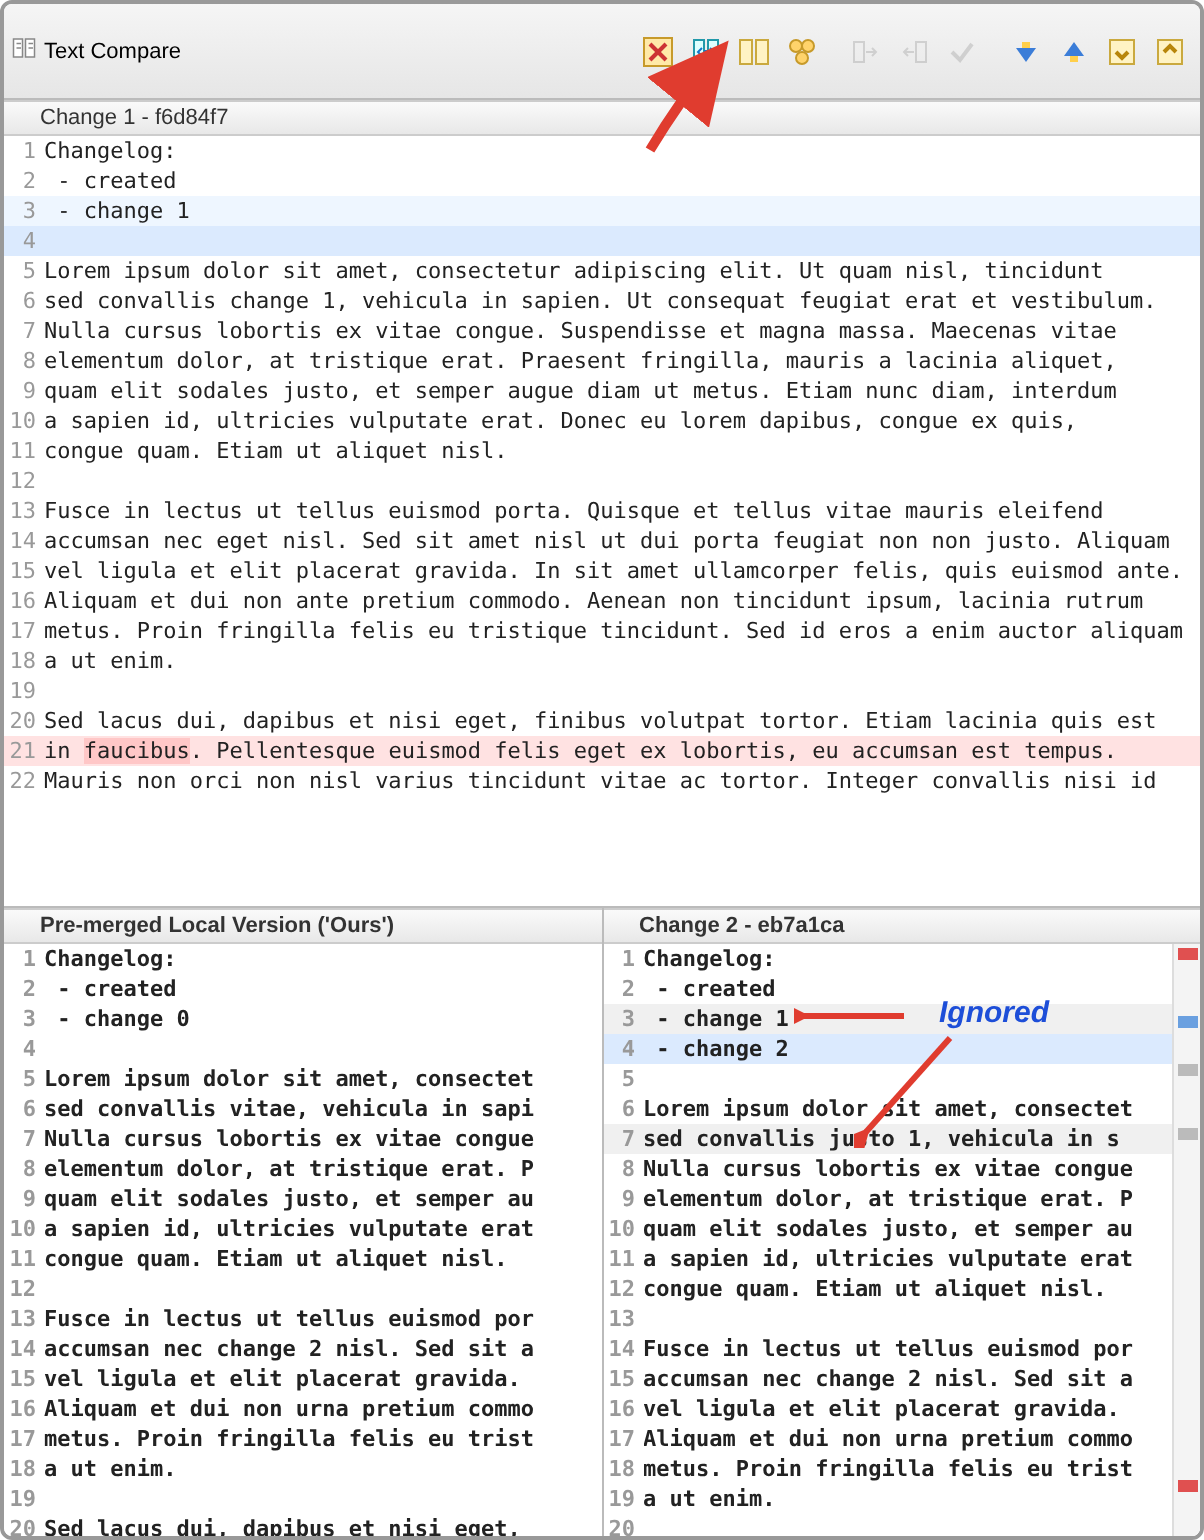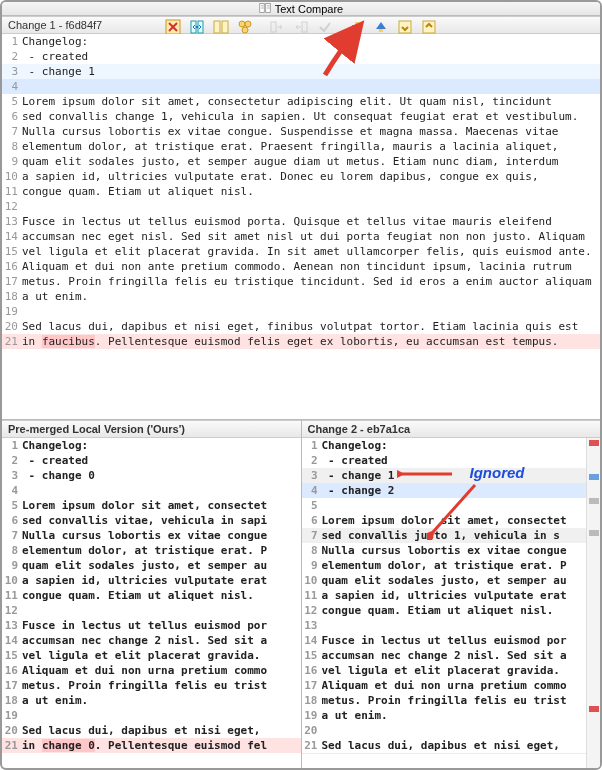--- a/index.html
+++ b/index.html
@@ -7,27 +7,26 @@
     font-family: -apple-system, "Lucida Grande", Arial, sans-serif;
     font-size: 11px;
     background: #fff;
     width: 602px;
     height: 770px;
     overflow: hidden;
     border: 2px solid #999;
     border-radius: 6px;
   }
   .toolbar {
-    height: 14px;
+    height: 48px;
     background: linear-gradient(#f5f5f5,#e6e6e6);
     border-bottom: 1px solid #bbb;
     display: flex;
     align-items: center;
     padding: 0 4px;
-    flex-direction: column;
   }
   .toolbar-title {
     display: flex;
     align-items: center;
     gap: 4px;
     flex: 0 0 auto;
   }
   .toolbar-spacer { flex: 1; }
   .toolbar-icons { display: flex; gap: 2px; align-items: center; }
   .toolbar-icons .tb-btn {
@@ -38,21 +37,21 @@
   }
   .toolbar-icons .sep { width: 6px; }
   .tb-btn.disabled svg { opacity: .35; }
   .icon-box { width:12px; height:12px; }
   .pane-header {
     height: 18px;
     background: linear-gradient(#fafafa,#e8e8e8);
     border-top:1px solid #ccc;
     border-bottom:1px solid #ccc;
     font-size: 11px;
-    padding: 2px 6px;
+    padding: 2px 18px;
     color:#333;
   }
   .code-pane {
     font-family: Menlo, Consolas, monospace;
     font-size: 11px;
     line-height: 15px;
     color:#222;
     position: relative;
     overflow: hidden;
     background:#fff;
@@ -224,20 +223,21 @@
     <div class="line"><div class="gutter">12</div><div class="txt"></div></div>
     <div class="line"><div class="gutter">13</div><div class="txt">Fusce in lectus ut tellus euismod porta. Quisque et tellus vitae mauris eleifend</div></div>
     <div class="line"><div class="gutter">14</div><div class="txt">accumsan nec eget nisl. Sed sit amet nisl ut dui porta feugiat non non justo. Aliquam</div></div>
     <div class="line"><div class="gutter">15</div><div class="txt">vel ligula et elit placerat gravida. In sit amet ullamcorper felis, quis euismod ante.</div></div>
     <div class="line"><div class="gutter">16</div><div class="txt">Aliquam et dui non ante pretium commodo. Aenean non tincidunt ipsum, lacinia rutrum</div></div>
     <div class="line"><div class="gutter">17</div><div class="txt">metus. Proin fringilla felis eu tristique tincidunt. Sed id eros a enim auctor aliquam</div></div>
     <div class="line"><div class="gutter">18</div><div class="txt">a ut enim.</div></div>
     <div class="line"><div class="gutter">19</div><div class="txt"></div></div>
     <div class="line"><div class="gutter">20</div><div class="txt">Sed lacus dui, dapibus et nisi eget, finibus volutpat tortor. Etiam lacinia quis est</div></div>
     <div class="line hl-pink"><div class="gutter">21</div><div class="txt">in <span class="hl-pink-strong">faucibus</span>. Pellentesque euismod felis eget ex lobortis, eu accumsan est tempus.</div></div>
+    <div class="line"><div class="gutter">22</div><div class="txt">Mauris non orci non nisl varius tincidunt vitae ac tortor. Integer convallis nisi id</div></div>
   </div>
 
 <div class="bottom-row">
   <div class="bottom-pane left">
     <div class="pane-header">Pre-merged Local Version ('Ours')</div>
     <div class="code-pane" style="height:316px" id="bl-pane">
         <div class="line"><div class="gutter">1</div><div class="txt">Changelog:</div></div>
         <div class="line"><div class="gutter">2</div><div class="txt"> - created</div></div>
         <div class="line"><div class="gutter">3</div><div class="txt"> - change 0</div></div>
         <div class="line"><div class="gutter">4</div><div class="txt"></div></div>

